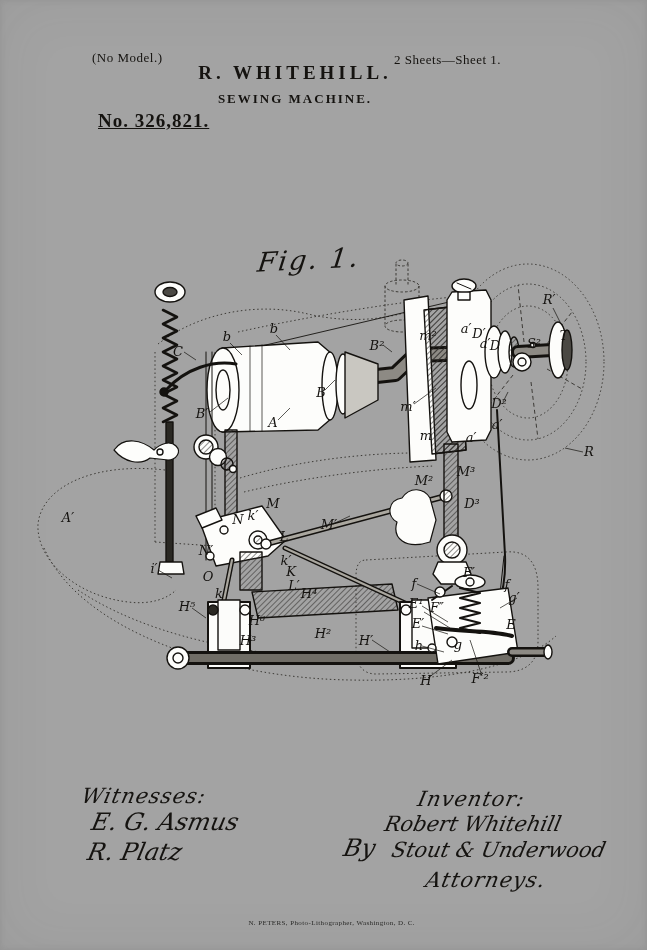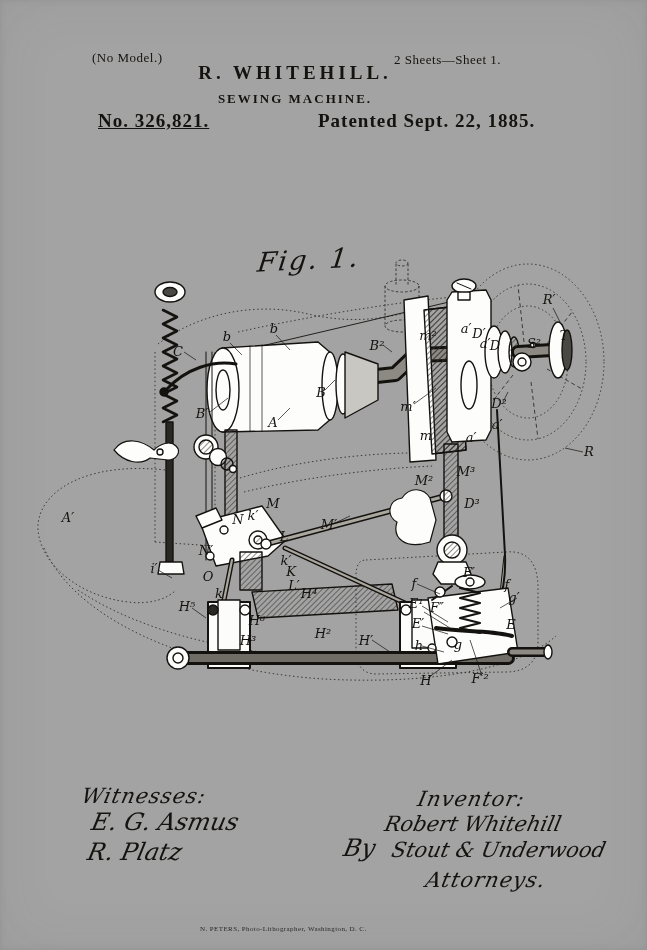--- a/index.html
+++ b/index.html
@@ -19,37 +19,36 @@
   .patent-date { font-size:19px; font-weight:700; letter-spacing:1px; }
   .center-block { left:0; width:590px; text-align:center; }
   .fig-label {
     font-family:"DejaVu Serif", serif; font-style:italic; font-size:27px;
     transform:skewX(-10deg) rotate(-3deg); letter-spacing:2px;
   }
   .script { font-family:"DejaVu Serif", serif; font-style:italic; transform:skewX(-12deg); }
   .sig-head { font-size:21px; letter-spacing:1px; }
   .sig-name { font-size:24px; }
   .sig-name2 { font-size:21px; }
-  .footer-line { font-size:7px; letter-spacing:0.4px; color:#2a2a28; text-align:left;margin-top:6px; }
+  .footer-line { font-size:7px; letter-spacing:0.4px; color:#2a2a28; text-align:right; }
   svg .plabel {
     font-family:"DejaVu Serif", serif; font-style:italic; font-size:13px;
     fill:#14120f; text-anchor:middle;
   }
 </style>
 </head>
 <body>
 
 <div class="page">
 
   <div class="abs small-caps-note" style="left:92px; top:50px;">(No Model.)</div>
   <div class="abs sheet-note" style="left:394px; top:52px;">2 Sheets—Sheet 1.</div>
   <div class="abs center-block patent-title" style="top:91px;">SEWING MACHINE.</div>
   <div class="abs center-block inventor-name" style="top:62px;">R. WHITEHILL.</div>
   <div class="abs patent-number" style="left:98px; top:110px;text-decoration:underline;">No. 326,821.</div>
-  <div class="abs patent-date" style="left:318px; top:110px;">Patented Sept. 22, 1885.</div>
 
   <div class="abs fig-label" style="left:258px; top:244px;">Fig. 1.</div>
 
   <svg class="abs" style="left:0; top:0;" width="647" height="950" viewBox="0 0 647 950">
     <defs>
       <pattern id="hatch" width="4" height="4" patternUnits="userSpaceOnUse" patternTransform="rotate(45)">
         <line x1="0" y1="0" x2="0" y2="4" stroke="#2b2a27" stroke-width="1.1"></line>
       </pattern>
     </defs>
 

